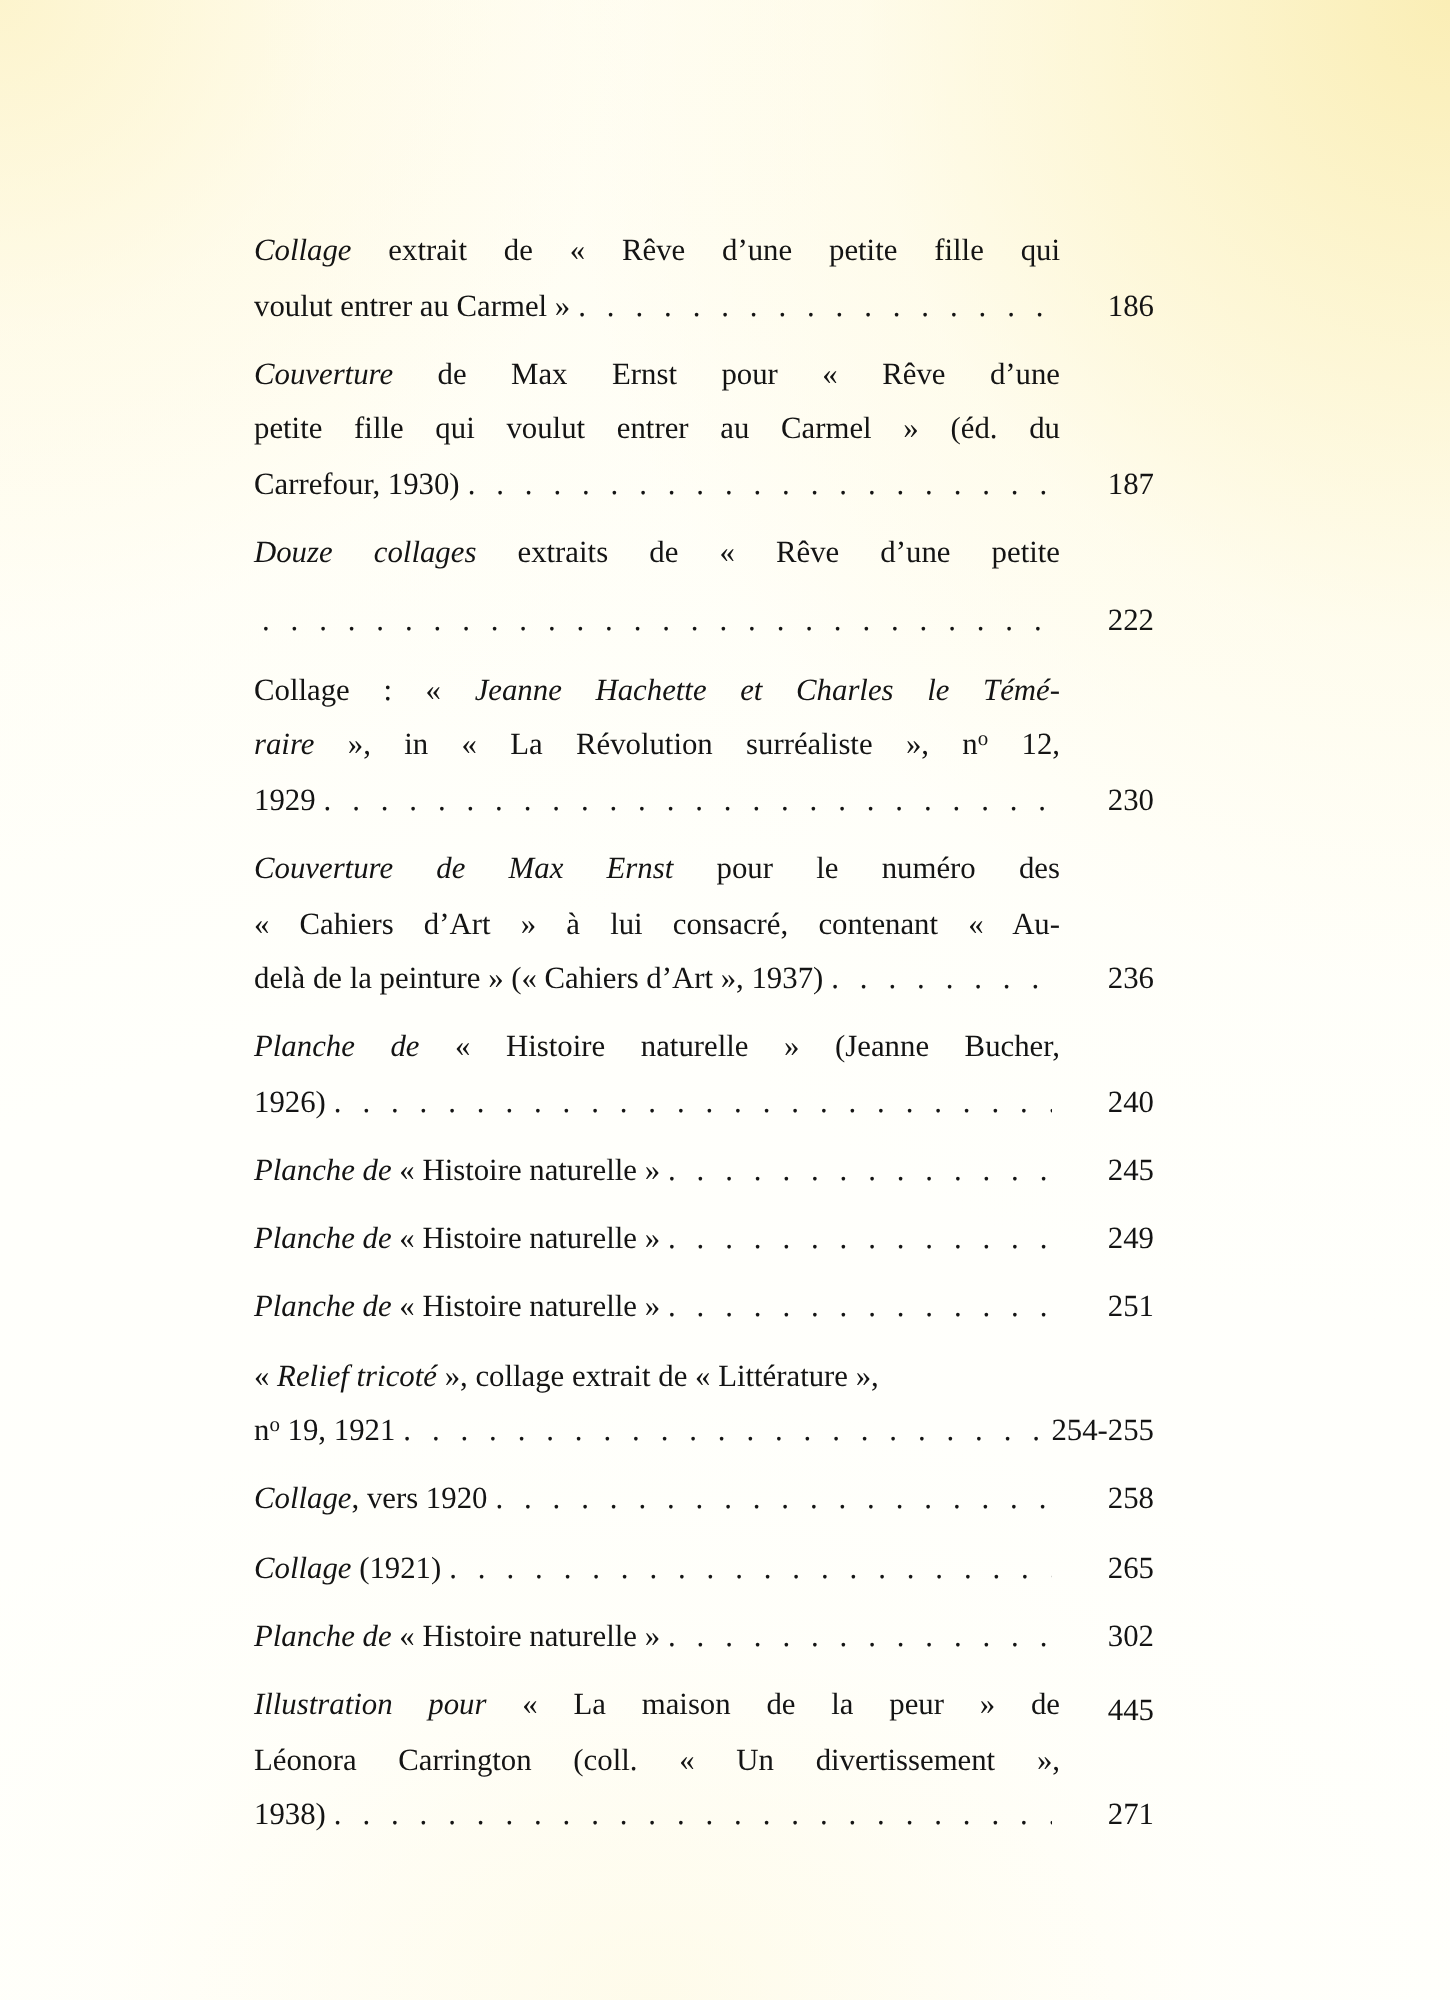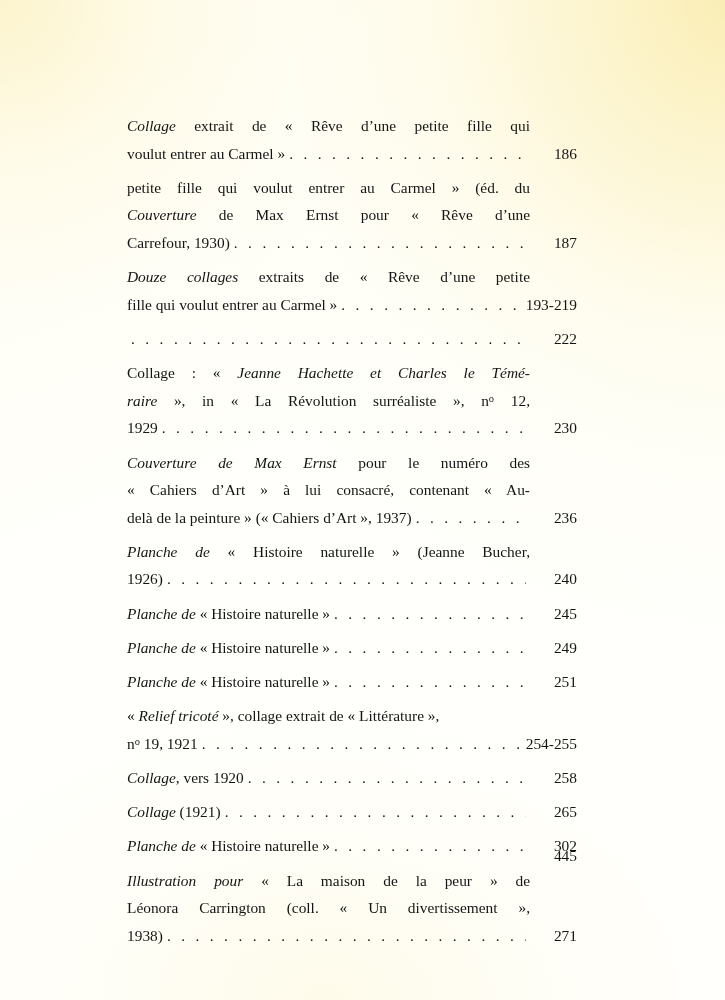--- a/index.html
+++ b/index.html
@@ -134,40 +134,35 @@
           <span class="txt"><i>Collage</i> extrait de « Rêve d’une petite fille qui</span>
         </div>
         <div class="line last">
           <span class="txt">voulut entrer au Carmel »</span>
           <span class="leader"></span>
           <span class="page-num">186</span>
         </div>
       </div>
       <div class="entry">
         <div class="line just">
+          <span class="txt"><i>Couverture</i> de Max Ernst pour « Rêve d’une</span>
+        </div>
+        <div class="line just">
           <span class="txt">petite fille qui voulut entrer au Carmel » (éd. du</span>
         </div>
-        <div class="line just">
-          <span class="txt"><i>Couverture</i> de Max Ernst pour « Rêve d’une</span>
-        </div>
         <div class="line last">
           <span class="txt">Carrefour, 1930)</span>
           <span class="leader"></span>
           <span class="page-num">187</span>
         </div>
       </div>
       <div class="entry">
         <div class="line just">
           <span class="txt"><i>Douze collages</i> extraits de « Rêve d’une petite</span>
         </div>
-        <div class="line last">
-          <span class="txt">fille qui voulut entrer au Carmel »</span>
-          <span class="leader"></span>
-          <span class="page-num">193-219</span>
-        </div>
       </div>
       <div class="entry">
         <div class="line last">
           <span class="leader"></span>
           <span class="page-num">222</span>
         </div>
       </div>
       <div class="entry">
         <div class="line just">
           <span class="txt">Collage : « <i>Jeanne Hachette et Charles le Témé-</i></span>

